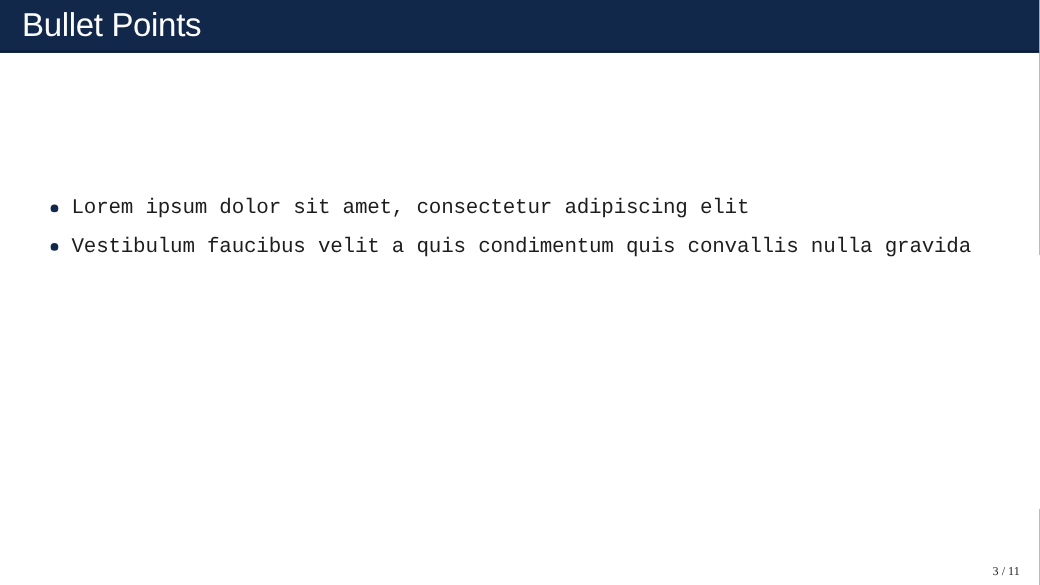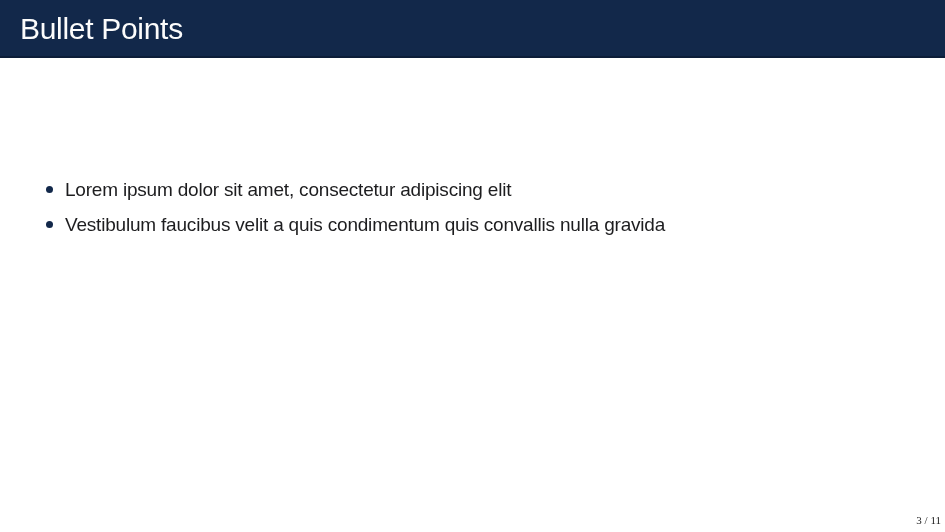--- a/index.html
+++ b/index.html
@@ -14,21 +14,21 @@
     height: 532px;
     background: var(--background, #ffffff);
     overflow: hidden;
     margin: 0;
   }
   .titlebar {
     position: absolute;
     top: 0;
     left: 0;
     width: 100%;
-    height: 58px;
+    height: 48px;
     box-sizing: border-box;
     background: var(--header-bg, #12284a);
     border-bottom: 2px solid var(--header-edge, #0c1d38);
     display: flex;
     align-items: center;
     padding-left: 20px;
   }
   .titlebar h1 {
     margin: 0;
     padding-top: 2px;
@@ -47,33 +47,34 @@
     list-style: none;
   }
   ul.bullets li {
     position: relative;
     padding-left: 65px;
     margin-bottom: 5.5px;
     font-size: 19px;
     line-height: 29px;
     color: var(--body-text, #1d1d1f);
     letter-spacing: -0.2px;
+    font-family: Liberation Mono, monospace;
   }
   .dot {
     position: absolute;
     left: 46px;
     top: 11px;
     width: 7px;
     height: 7px;
     border-radius: 50%;
     background: var(--bullet-dot, #12284a);
   }
   .page-footer {
     position: absolute;
-    right: 4px;
+    right: 18px;
     bottom: 6px;
     font-family: "Liberation Serif", serif;
     font-size: 11px;
     color: var(--page-text, #222222);
   }
 </style>
 </head>
 <body>
 
 <div class="slide">

